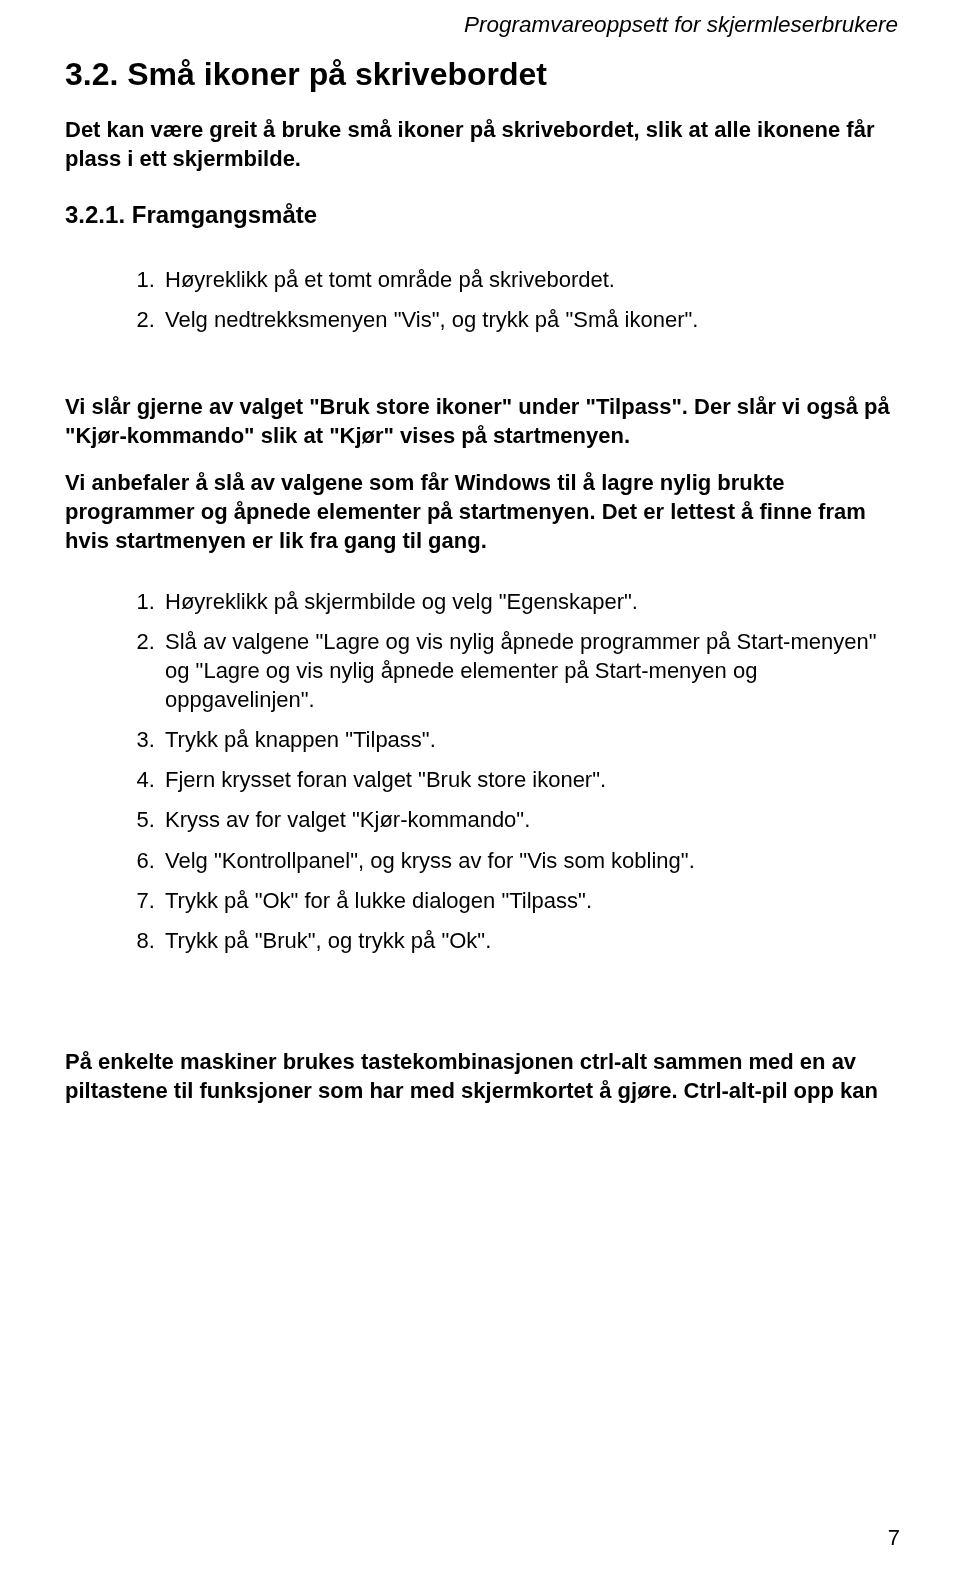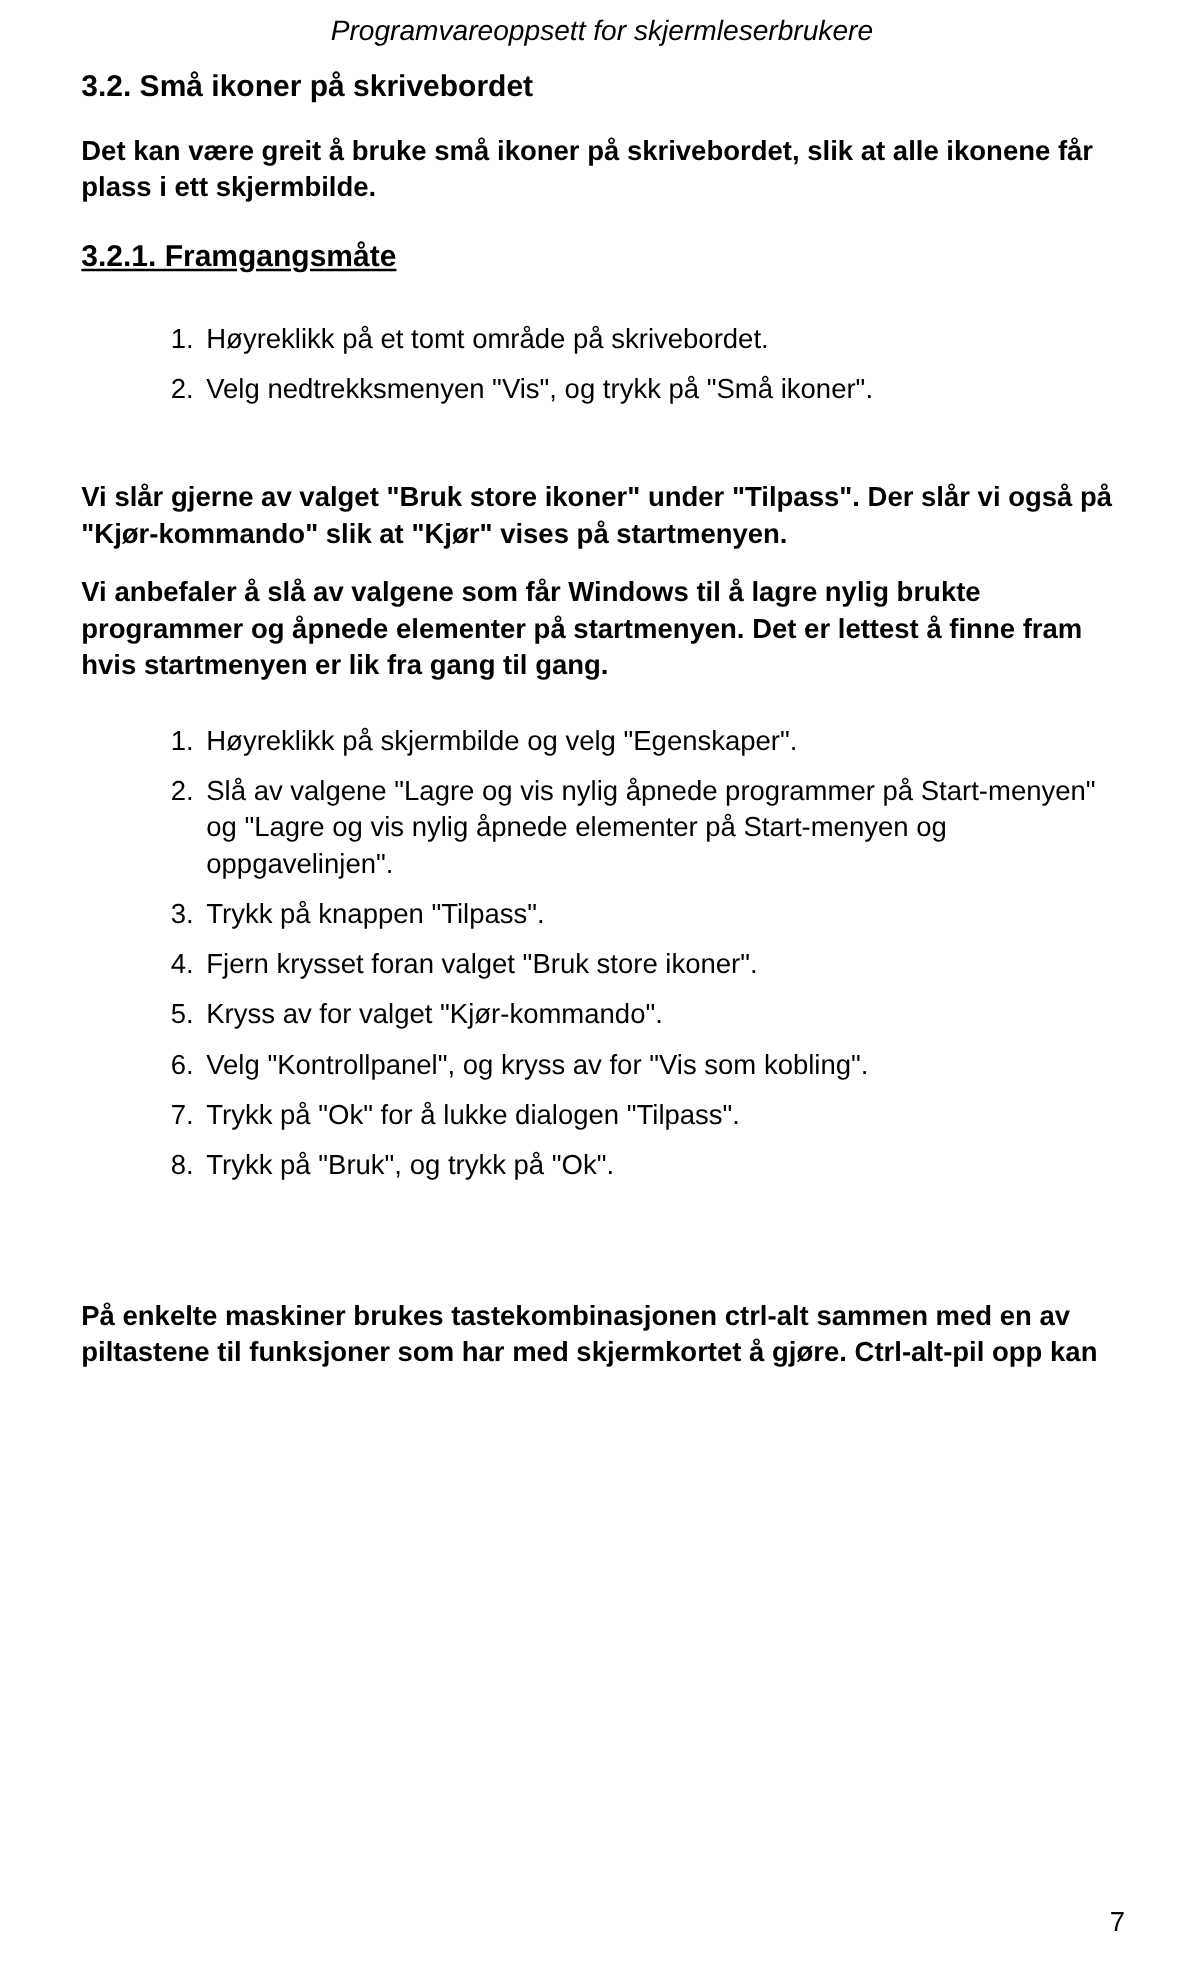--- a/index.html
+++ b/index.html
@@ -10,36 +10,35 @@
     color: #000;
   }
   .page {
     width: 960px;
     min-height: 1581px;
     box-sizing: border-box;
     padding: 12px 60px 40px 65px;
     position: relative;
   }
   .running-head {
-    text-align: center;
+    text-align: right;
     font-style: italic;
     font-size: 22.5px;
     margin-bottom: 18px;
     padding-right: 2px;
   }
   h2.sec {
-    font-size: 24px;
+    font-size: 32px;
     font-weight: bold;
     margin: 0 0 22px 0;
   }
   h3.sub {
     font-size: 24px;
     font-weight: bold;
     margin: 28px 0 22px 0;
-    text-decoration: underline;
   }
   p.body {
     font-size: 22px;
     line-height: 1.32;
     margin: 0 0 18px 0;
     font-weight: bold;
   }
   ol.steps {
     font-size: 22px;
     line-height: 1.32;

